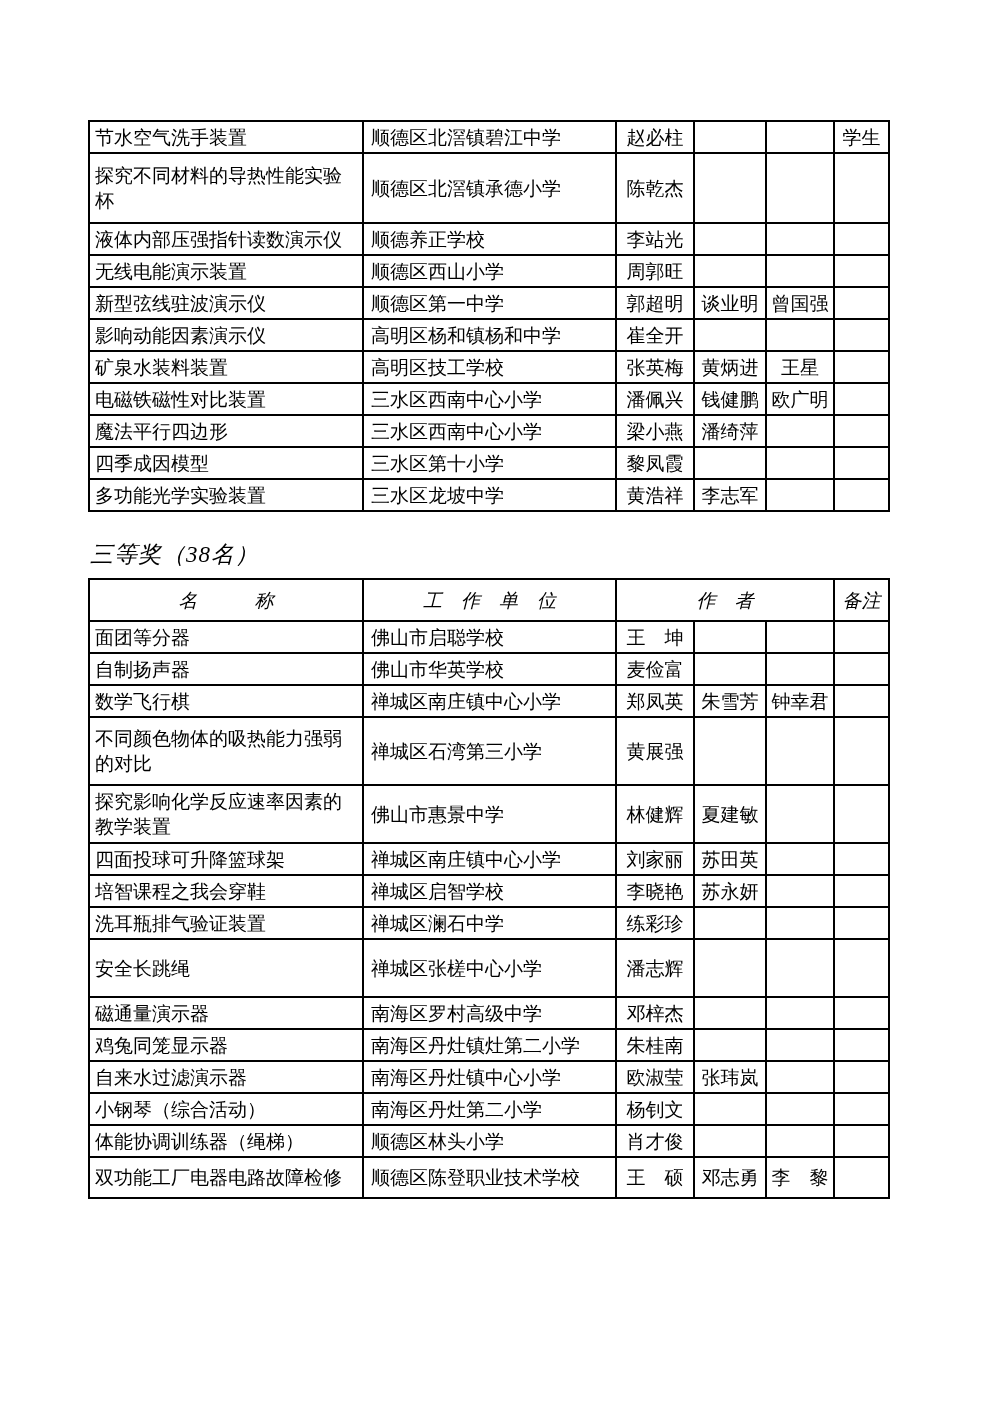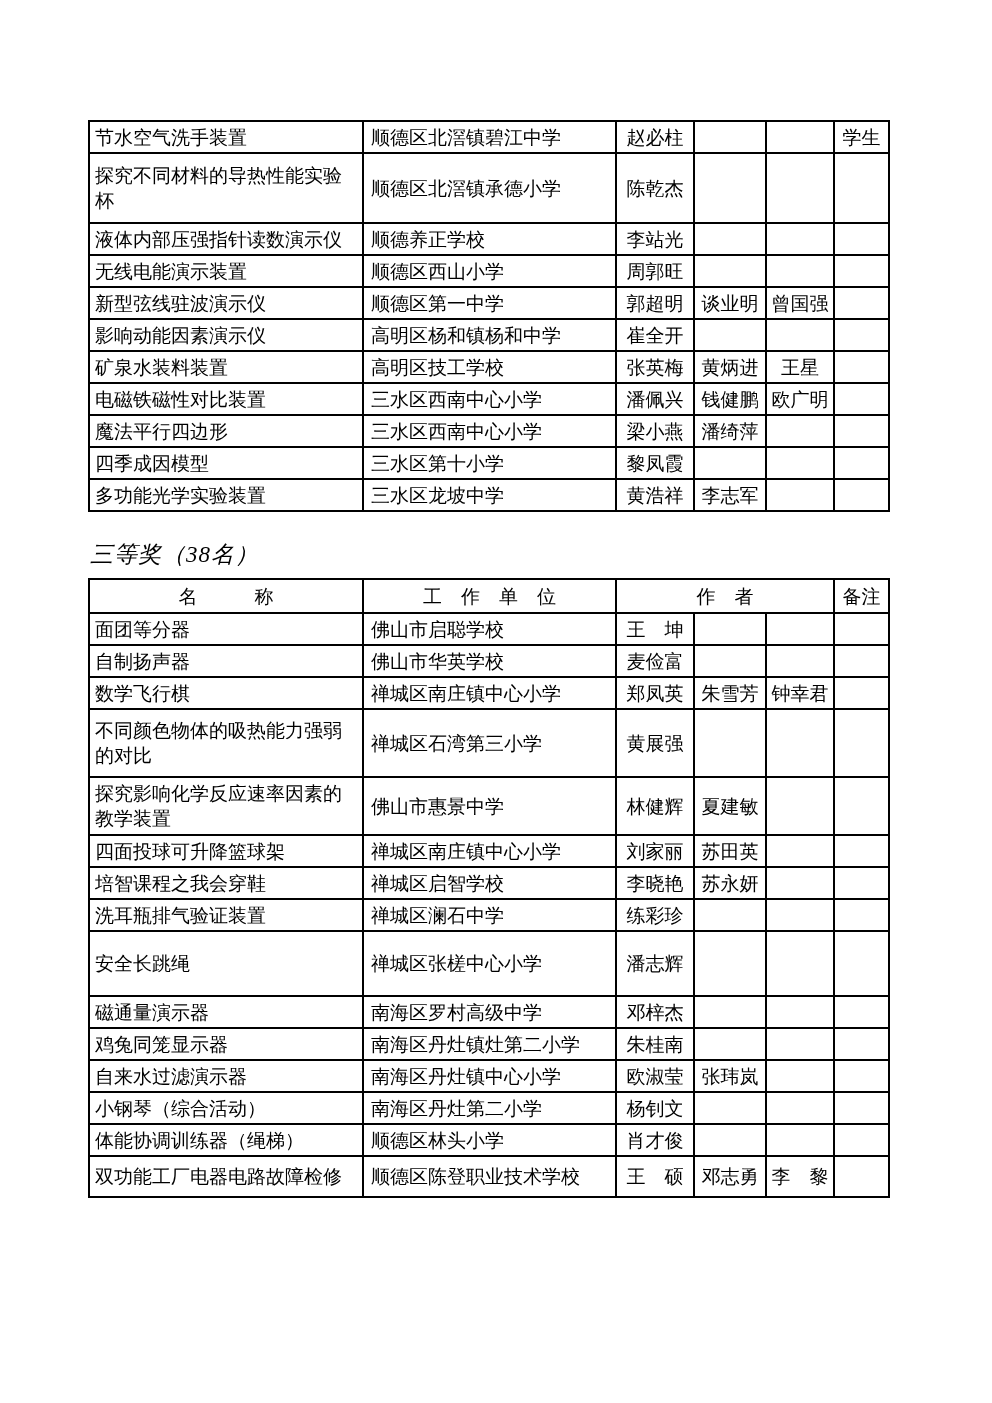--- a/index.html
+++ b/index.html
@@ -14,21 +14,21 @@
   }
   #table1{top:120px;border-radius:16px;}
   #table2{top:578px;}
   td,th{
     border:2px solid #000000;
     font-size:19px;font-weight:normal;
     overflow:hidden;vertical-align:middle;
     line-height:25px;
   }
   tbody tr{height:32px;}
-  thead tr{height:34px;}
+  thead tr{height:42px;font-style:italic;}
   th{text-align:center;padding:2px 1px;}
   .c-name{text-align:left;padding:2px 4px 2px 5px;word-break:break-all;}
   .c-unit{text-align:left;padding:2px 16px 2px 7px;word-break:break-all;}
   .c-auth{text-align:center;padding:2px 1px;}
   .c-remark{text-align:center;padding:2px 1px;}
   .heading{
     position:absolute;left:90px;top:540px;
     font-size:23px;line-height:30px;letter-spacing:1px;font-style:italic;
   }
 </style>
@@ -215,21 +215,21 @@
           <td class="c-remark"></td>
         </tr>
         <tr>
           <td class="c-name">洗耳瓶排气验证装置</td>
           <td class="c-unit">禅城区澜石中学</td>
           <td class="c-auth">练彩珍</td>
           <td class="c-auth"></td>
           <td class="c-auth"></td>
           <td class="c-remark"></td>
         </tr>
-        <tr style="height: 65px;">
+        <tr style="height: 58px;">
           <td class="c-name">安全长跳绳</td>
           <td class="c-unit">禅城区张槎中心小学</td>
           <td class="c-auth">潘志辉</td>
           <td class="c-auth"></td>
           <td class="c-auth"></td>
           <td class="c-remark"></td>
         </tr>
         <tr>
           <td class="c-name">磁通量演示器</td>
           <td class="c-unit">南海区罗村高级中学</td>

